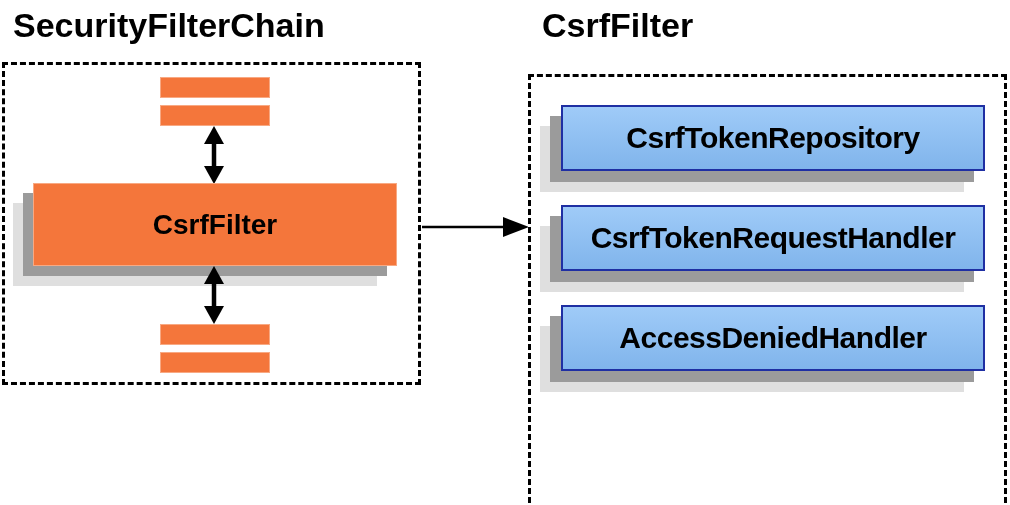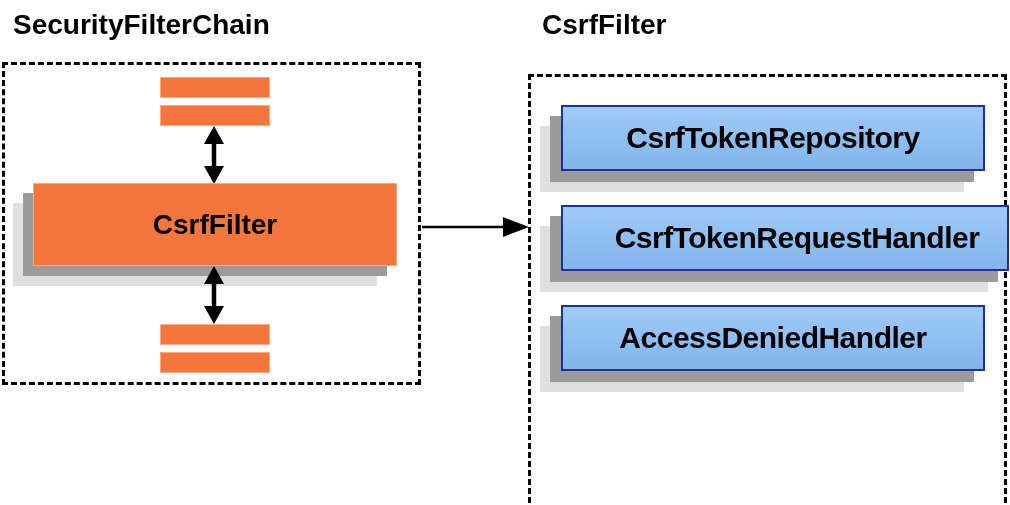--- a/index.html
+++ b/index.html
@@ -1,21 +1,21 @@
 <!DOCTYPE html>
 <html style="--orange: #F4763B; --orange_edge: #F8A983; --blue_fill: #87BEF6; --blue_border: #1F2FA3; --shadow_dark: #9B9B9B; --shadow_light: #DFDFDF; --line: #000000;"><head>
 <meta charset="utf-8">
 <style>
   html,body{margin:0;padding:0;background:#ffffff;}
   .stage{
     position:relative;width:1010px;height:505px;background:#ffffff;overflow:hidden;
     font-family:"Liberation Sans","DejaVu Sans",sans-serif;color:#000;
   }
   .title{
-    position:absolute;font-size:28px;font-weight:bold;line-height:32px;white-space:nowrap;
+    position:absolute;font-size:34px;font-weight:bold;line-height:32px;white-space:nowrap;
   }
   .title-left{left:13px;top:9px;}
   .title-right{left:542px;top:9px;}
 
   .dashed{position:absolute;border:3px dashed #000;background:#fff;}
   .chain-box{left:2px;top:62px;width:413px;height:317px;}
   .collab-box{left:528px;top:74px;width:473px;height:432px;}
 
   .bar{
     position:absolute;width:108px;height:19px;
@@ -37,21 +37,21 @@
   .csrf-node .label{font-size:28px;font-weight:bold;}
 
   .component{
     position:absolute;left:30px;width:420px;height:62px;
     background:linear-gradient(180deg,rgba(255,255,255,0.20),rgba(0,0,40,0.05)),var(--blue_fill,#87BEF6);
     border:2px solid var(--blue_border,#1F2FA3);
     box-shadow:-11px 11px 0 var(--shadow_dark,#9B9B9B),-21px 21px 0 var(--shadow_light,#DFDFDF);
     display:flex;align-items:center;justify-content:center;
   }
   .component .label{font-size:30px;font-weight:bold;letter-spacing:-0.5px;white-space:nowrap;}
-  .c1{top:28px;} .c2{top:128px;padding-left:24px;} .c3{top:228px;text-align:center;} .c4{top:328px;}
+  .c1{top:28px;} .c2{top:128px;} .c3{top:228px;text-align:center;} .c4{top:328px;}
 
   .varrow{position:absolute;width:24px;height:58px;}
   .va1{left:197px;top:61px;}
   .va2{left:197px;top:201px;}
   .harrow{position:absolute;left:421px;top:215px;width:110px;height:24px;}
   svg{display:block;}
 </style>
 </head>
 <body>
 

